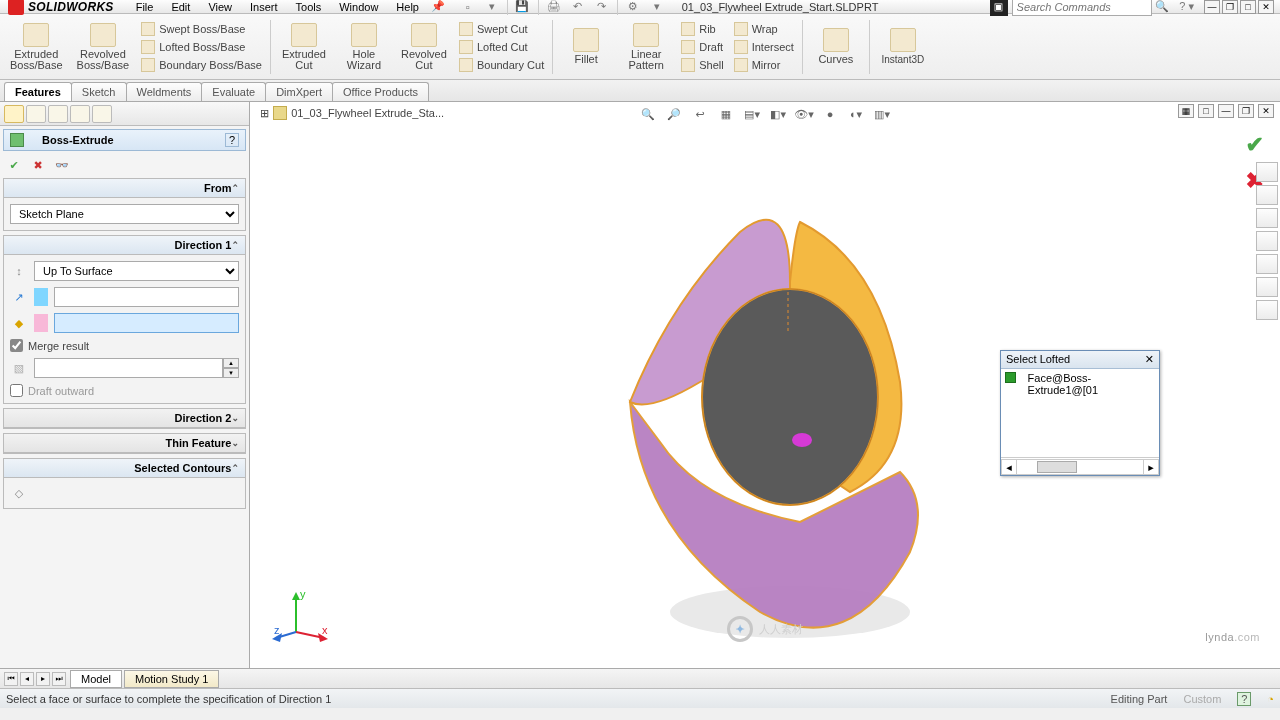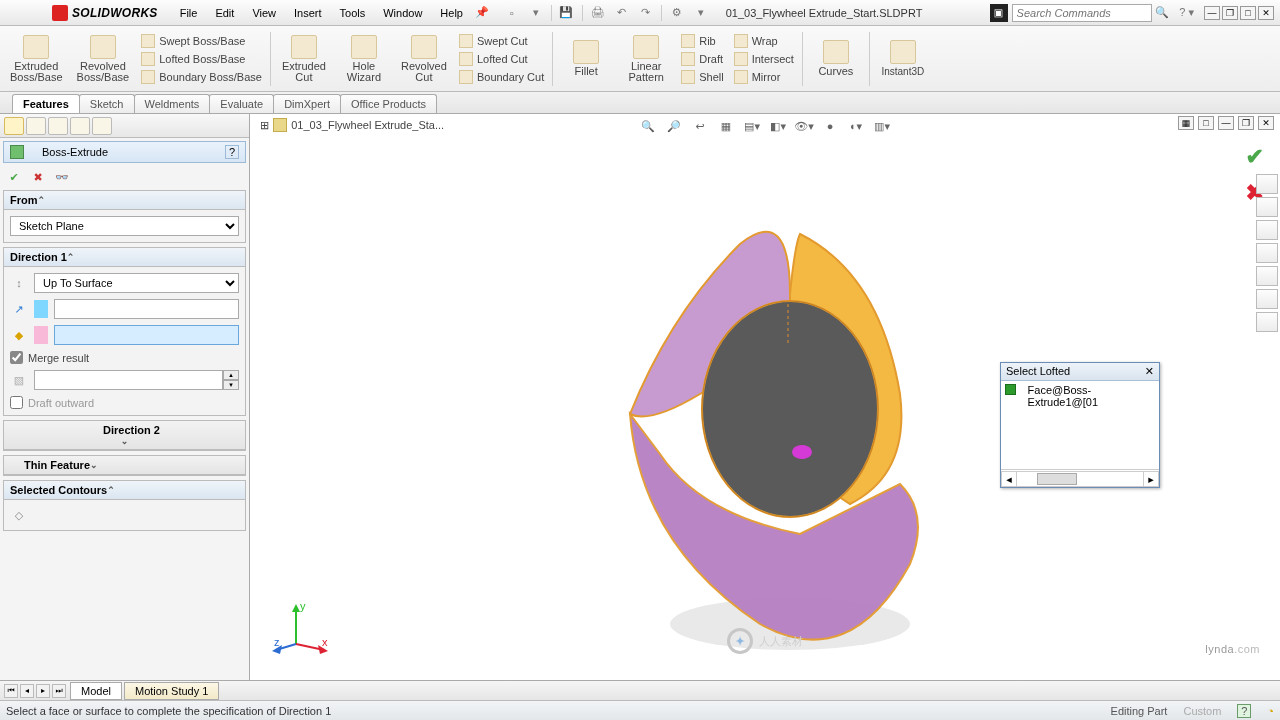--- a/index.html
+++ b/index.html
@@ -1,19 +1,19 @@
 <!DOCTYPE html>
 <html><head>
 <meta charset="utf-8">
 <style>
 * { margin: 0; padding: 0; box-sizing: border-box; font-family: "Segoe UI", Tahoma, sans-serif; font-size: 11px; }
 body { width: 1280px; height: 720px; background: #f0f0f0; overflow: hidden; position: relative; }
 
 
-.titlebar { height: 26px; background: linear-gradient(#fdfdfd,#e8e8e8); display: flex; align-items: center; border-bottom: 1px solid #bbb; padding-left: 44px; }
+.titlebar { height: 14px; background: linear-gradient(#fdfdfd,#e8e8e8); display: flex; align-items: center; border-bottom: 1px solid #bbb; }
 .titlebar .logo { display: flex; align-items: center; padding: 0 8px; gap: 4px; }
 .titlebar .logo .sw-icon { width: 16px; height: 16px; background: #d22; border-radius: 2px; display:inline-block;}
 .titlebar .logo .brand { font-style: italic; font-weight: bold; font-size: 12px; letter-spacing: .3px; }
 .menubar { display: flex; gap: 2px; margin-left: 6px; }
 .menubar span { padding: 3px 8px; cursor: default; }
 .titlebar .pin { margin-left: 4px; color:#777;}
 .quick-toolbar { display:flex; gap:6px; margin-left:14px; align-items:center;}
 .quick-toolbar .qbtn { width:18px; height:18px; display:flex; align-items:center; justify-content:center; color:#777;}
 .quick-toolbar .sep { width:1px; height:16px; background:#ccc;}
 .doc-name { margin-left: 16px; color:#333; }
@@ -28,38 +28,38 @@
 .ribbon .grp { display:flex; flex-direction:column; align-items:center; justify-content:center; padding:2px 6px; height:62px; }
 .ribbon .grp.big { min-width:58px; }
 .ribbon .grp .ricon { width:26px; height:24px; background:#f3e9d0; border:1px solid #d7c79a; border-radius:2px; margin-bottom:2px;}
 .ribbon .grp .rlabel { text-align:center; font-size:10px; color:#444; line-height:11px;}
 .ribbon .vsep { width:1px; height:54px; background:#ccc; margin:0 2px;}
 .ribbon .mini { display:flex; flex-direction:column; gap:2px; justify-content:center; height:62px;}
 .ribbon .mini .mrow { display:flex; align-items:center; gap:4px; font-size:10px; color:#444; padding:1px 4px;}
 .ribbon .mini .mrow .micon{ width:14px; height:14px; background:#f3e9d0; border:1px solid #d7c79a;}
 
 
-.doctabs { height:22px; background:linear-gradient(#f2f2f2,#e6e6e6); border-bottom:1px solid #aaa; display:flex; align-items:flex-end; padding-left:12px;}
+.doctabs { height:22px; background:linear-gradient(#f2f2f2,#e6e6e6); border-bottom:1px solid #aaa; display:flex; align-items:flex-end; padding-left:4px;}
 .doctabs .tab { padding:3px 10px; border:1px solid #aaa; border-bottom:none; background:linear-gradient(#fdfdfd,#ececec); margin-right:-1px; border-radius:3px 3px 0 0; color:#555;}
 .doctabs .tab.active { background:#fff; color:#000; font-weight:bold;}
 
 
 .main { display:flex; height: calc(720px - 26px - 66px - 22px - 20px - 20px); }
 .leftpanel { width:250px; background:#f4f4f4; border-right:1px solid #aaa; display:flex; flex-direction:column;}
 .lp-icons { height:24px; background:linear-gradient(#f8f8f8,#e7e7e7); border-bottom:1px solid #bbb; display:flex; align-items:center; gap:2px; padding:0 4px;}
 .lp-icons .ti { width:20px; height:18px; border:1px solid #bbb; background:#f9f6e8; border-radius:2px;}
 .lp-icons .ti.active{ background:#fff3c8; border-color:#d7b960;}
 
 .feat-title { height:22px; background:linear-gradient(#e9f2fb,#d7e6f5); border:1px solid #9cb9d5; margin:3px; display:flex; align-items:center; padding:0 6px; gap:6px;}
 .feat-title .ficon{width:14px;height:14px;background:#6fbf6f;border:1px solid #4a8a4a;}
 .feat-actions { height:22px; display:flex; align-items:center; gap:8px; padding:0 6px; color:#666;}
 .feat-actions .fa{width:16px;height:16px; display:flex;align-items:center;justify-content:center;}
 
 .section { margin:2px 3px; border:1px solid #bbb; }
-.section .shead { background:linear-gradient(#eff4f9,#dbe6f1); padding:3px 6px; font-weight:bold; display:flex; justify-content:flex-start; align-items:center; border-bottom:1px solid #bbb;}
+.section .shead { background:linear-gradient(#eff4f9,#dbe6f1); padding:3px 6px; font-weight:bold; display:flex; justify-content:flex-end; align-items:center; border-bottom:1px solid #bbb;}
 .section .shead .collapse{font-size:9px;color:#555;}
 .section .sbody { background:#f3f3f3; padding:6px; display:flex; flex-direction:column; gap:6px;}
 .section select, .section input[type=text] { width:100%; height:20px; border:1px solid #aaa; background:#fff; padding:0 4px;}
 .row { display:flex; align-items:center; gap:6px;}
 .row .ricon2{ width:18px; height:18px; display:flex;align-items:center;justify-content:center;}
 .row .field { flex:1; }
 .row input.blue { background:#d6ecff; border:1px solid #6aa7dd;}
 .row .swatch{width:14px;height:18px;}
 .chk { display:flex; align-items:center; gap:5px; color:#444;}
 .chk input{accent-color:#888;}
@@ -281,21 +281,21 @@
   <div class="leftpanel">
     <div class="lp-icons">
       <div class="ti active"></div>
       <div class="ti"></div>
       <div class="ti"></div>
       <div class="ti"></div>
       <div class="ti"></div>
     </div>
     <div class="feat-title">
       <span class="ficon"></span>
-      <span style="font-weight:normal;padding-left:12px;">Boss-Extrude</span>
+      <span style="font-weight:bold;padding-left:12px;">Boss-Extrude</span>
       <span style="margin-left:auto;border:1px solid #9cb9d5;width:14px;height:14px;text-align:center;line-height:12px;">?</span>
     </div>
     <div class="feat-actions">
       <span class="fa" style="color:#4aa84a;">✔</span>
       <span class="fa" style="color:#c33;">✖</span>
       <span class="fa">👓</span>
     </div>
 
     <div class="section">
       <div class="shead">
@@ -342,21 +342,21 @@
             </div>
         </div>
         <div class="chk">
             <input type="checkbox" style="">
             <span style="color:#999;">Draft outward</span>
           </div>
       </div>
     </div>
 
     <div class="section">
-      <div class="shead" style="background:linear-gradient(#f2f2f2,#e4e4e4);flex-direction:column;">
+      <div class="shead" style="background:linear-gradient(#f2f2f2,#e4e4e4);">
           <span style="margin-left:14px">Direction 2</span>
           <span class="collapse">⌄</span>
         </div>
     </div>
     <div class="section">
       <div class="shead" style="background:linear-gradient(#f2f2f2,#e4e4e4);">
           <span style="margin-left:14px">Thin Feature</span>
           <span class="collapse">⌄</span>
         </div>
     </div>

